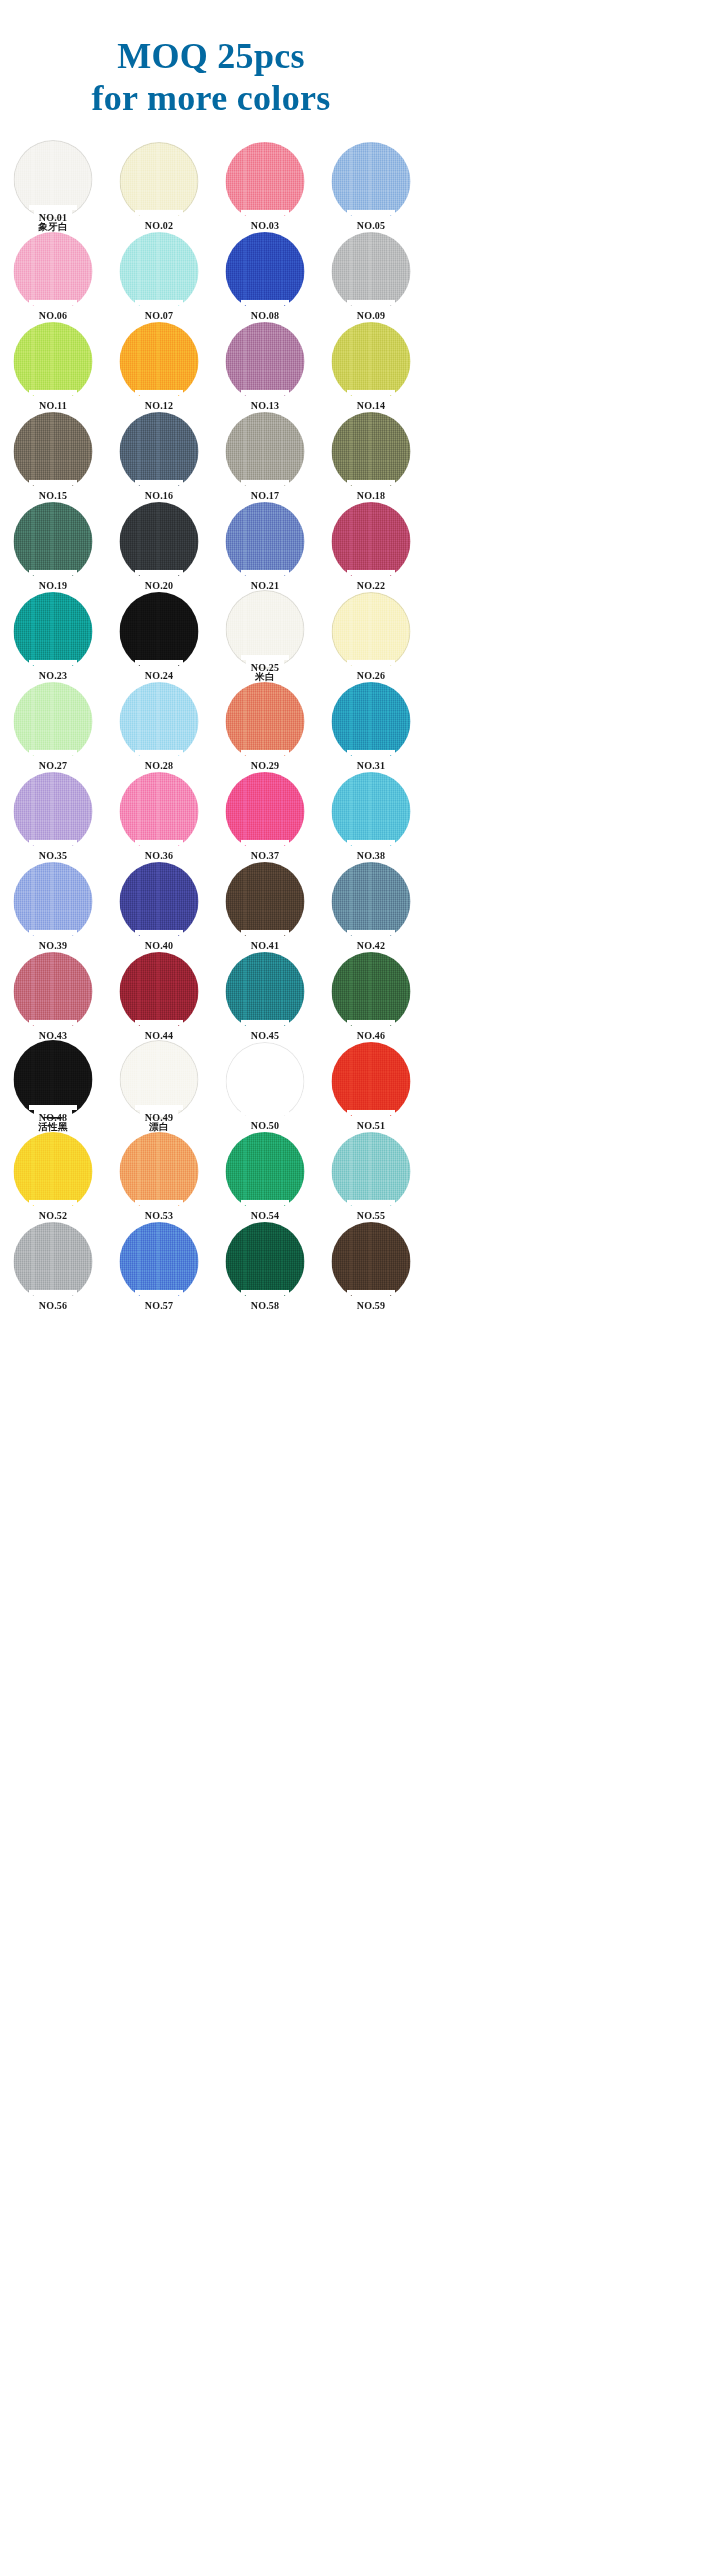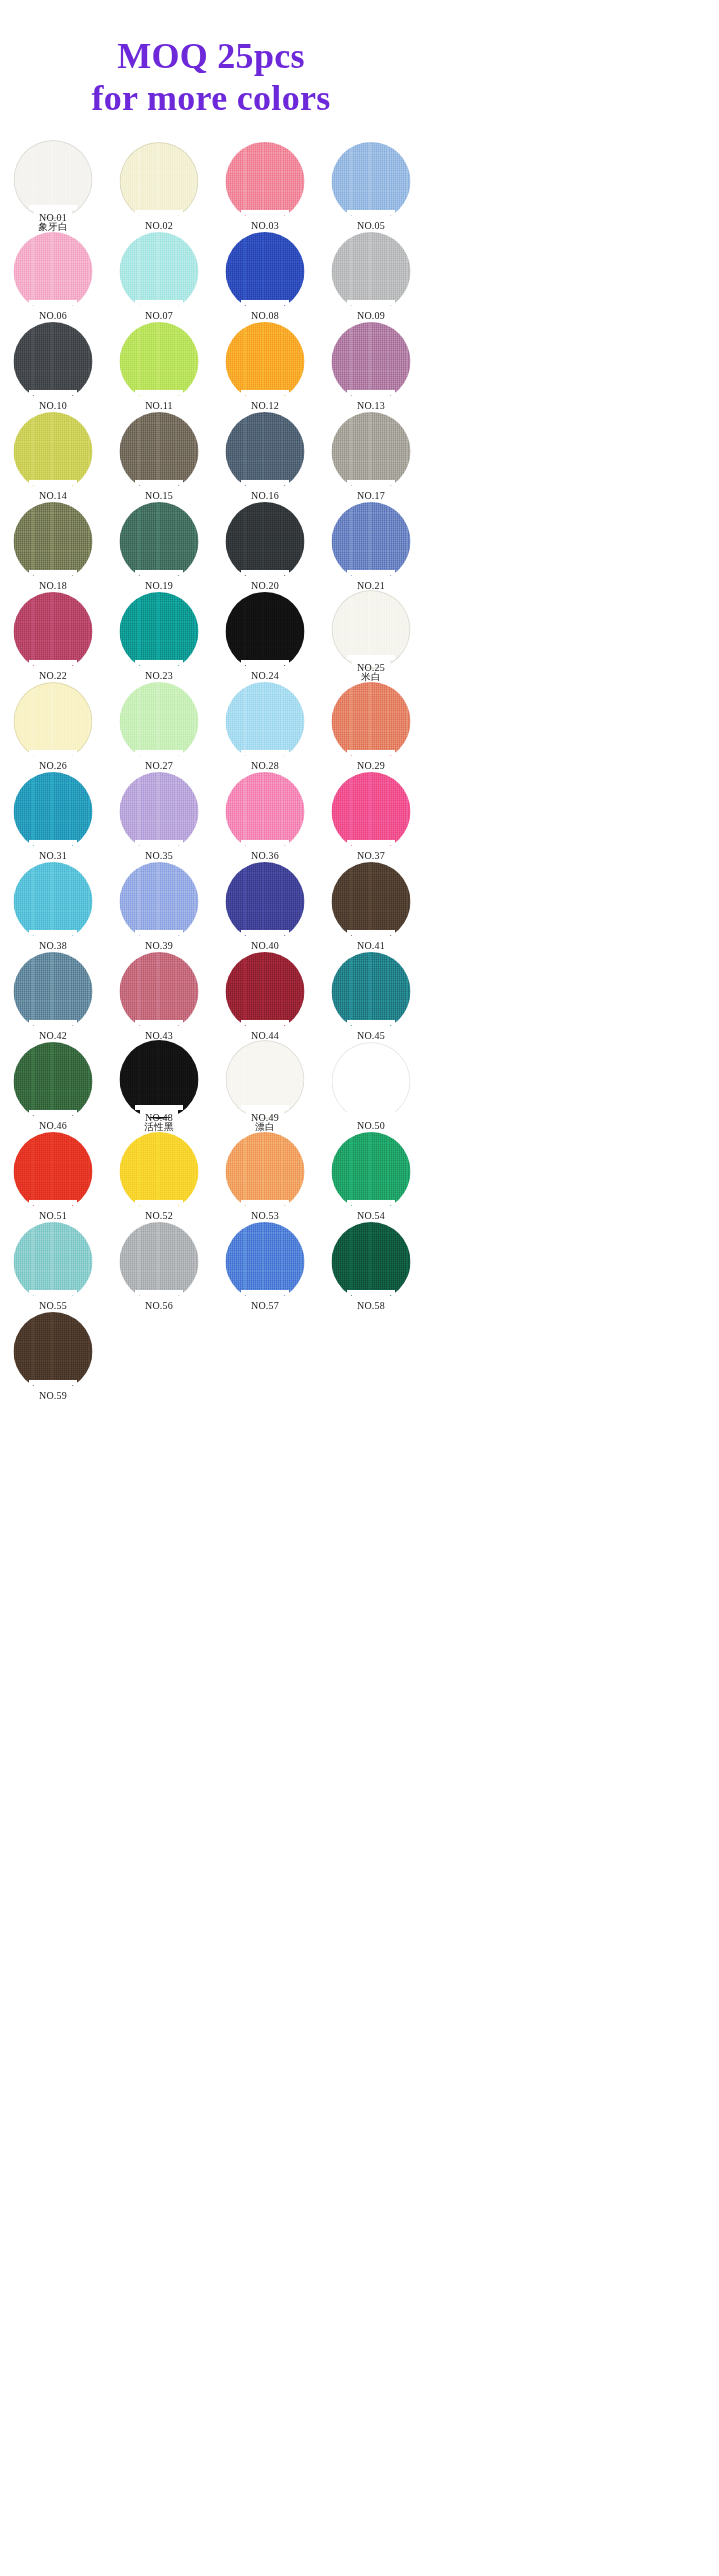--- a/index.html
+++ b/index.html
@@ -18,37 +18,38 @@
   }
   
   #header{
     width:422px;
     padding-top:36px;
     padding-bottom:17.3px;
     text-align:center;
     box-sizing:border-box;
   }
   .title-line{
-    color:#6d28d9;
+    color:#0369a1;
     font-family:"Liberation Serif","DejaVu Serif",serif;
     font-weight:700;
     font-size:36px;
     line-height:1.16;
     letter-spacing:0.3px;
     white-space:nowrap;
   }
   
   #grid{
     width:422px;
     box-sizing:border-box;
     padding:3.8px 0 17.3px 0;
     display:grid;
     grid-template-columns:repeat(4,106px);
     grid-auto-rows:90px;
     justify-content:start;
+    font-weight:bold;
   }
   .cell{
     position:relative;
     width:106px;
     height:90px;
   }
   
   .swatch{
     position:absolute;
     left:50%;
@@ -187,27 +188,20 @@
         </div>
       </div>
       <div class="cell">
         <div class="swatch" style="background-color: rgb(180, 182, 183);"></div>
         <div class="notch"></div>
         <div class="label-wrap">
           <span class="code">NO.09</span>
         </div>
       </div>
       <div class="cell">
-        <div class="swatch" style="background-color: rgb(63, 66, 70);"></div>
-        <div class="notch"></div>
-        <div class="label-wrap">
-          <span class="code">NO.10</span>
-        </div>
-      </div>
-      <div class="cell">
         <div class="swatch" style="background-color: rgb(179, 224, 85);"></div>
         <div class="notch"></div>
         <div class="label-wrap">
           <span class="code">NO.11</span>
         </div>
       </div>
       <div class="cell">
         <div class="swatch" style="background-color: rgb(247, 162, 39);"></div>
         <div class="notch"></div>
         <div class="label-wrap">

